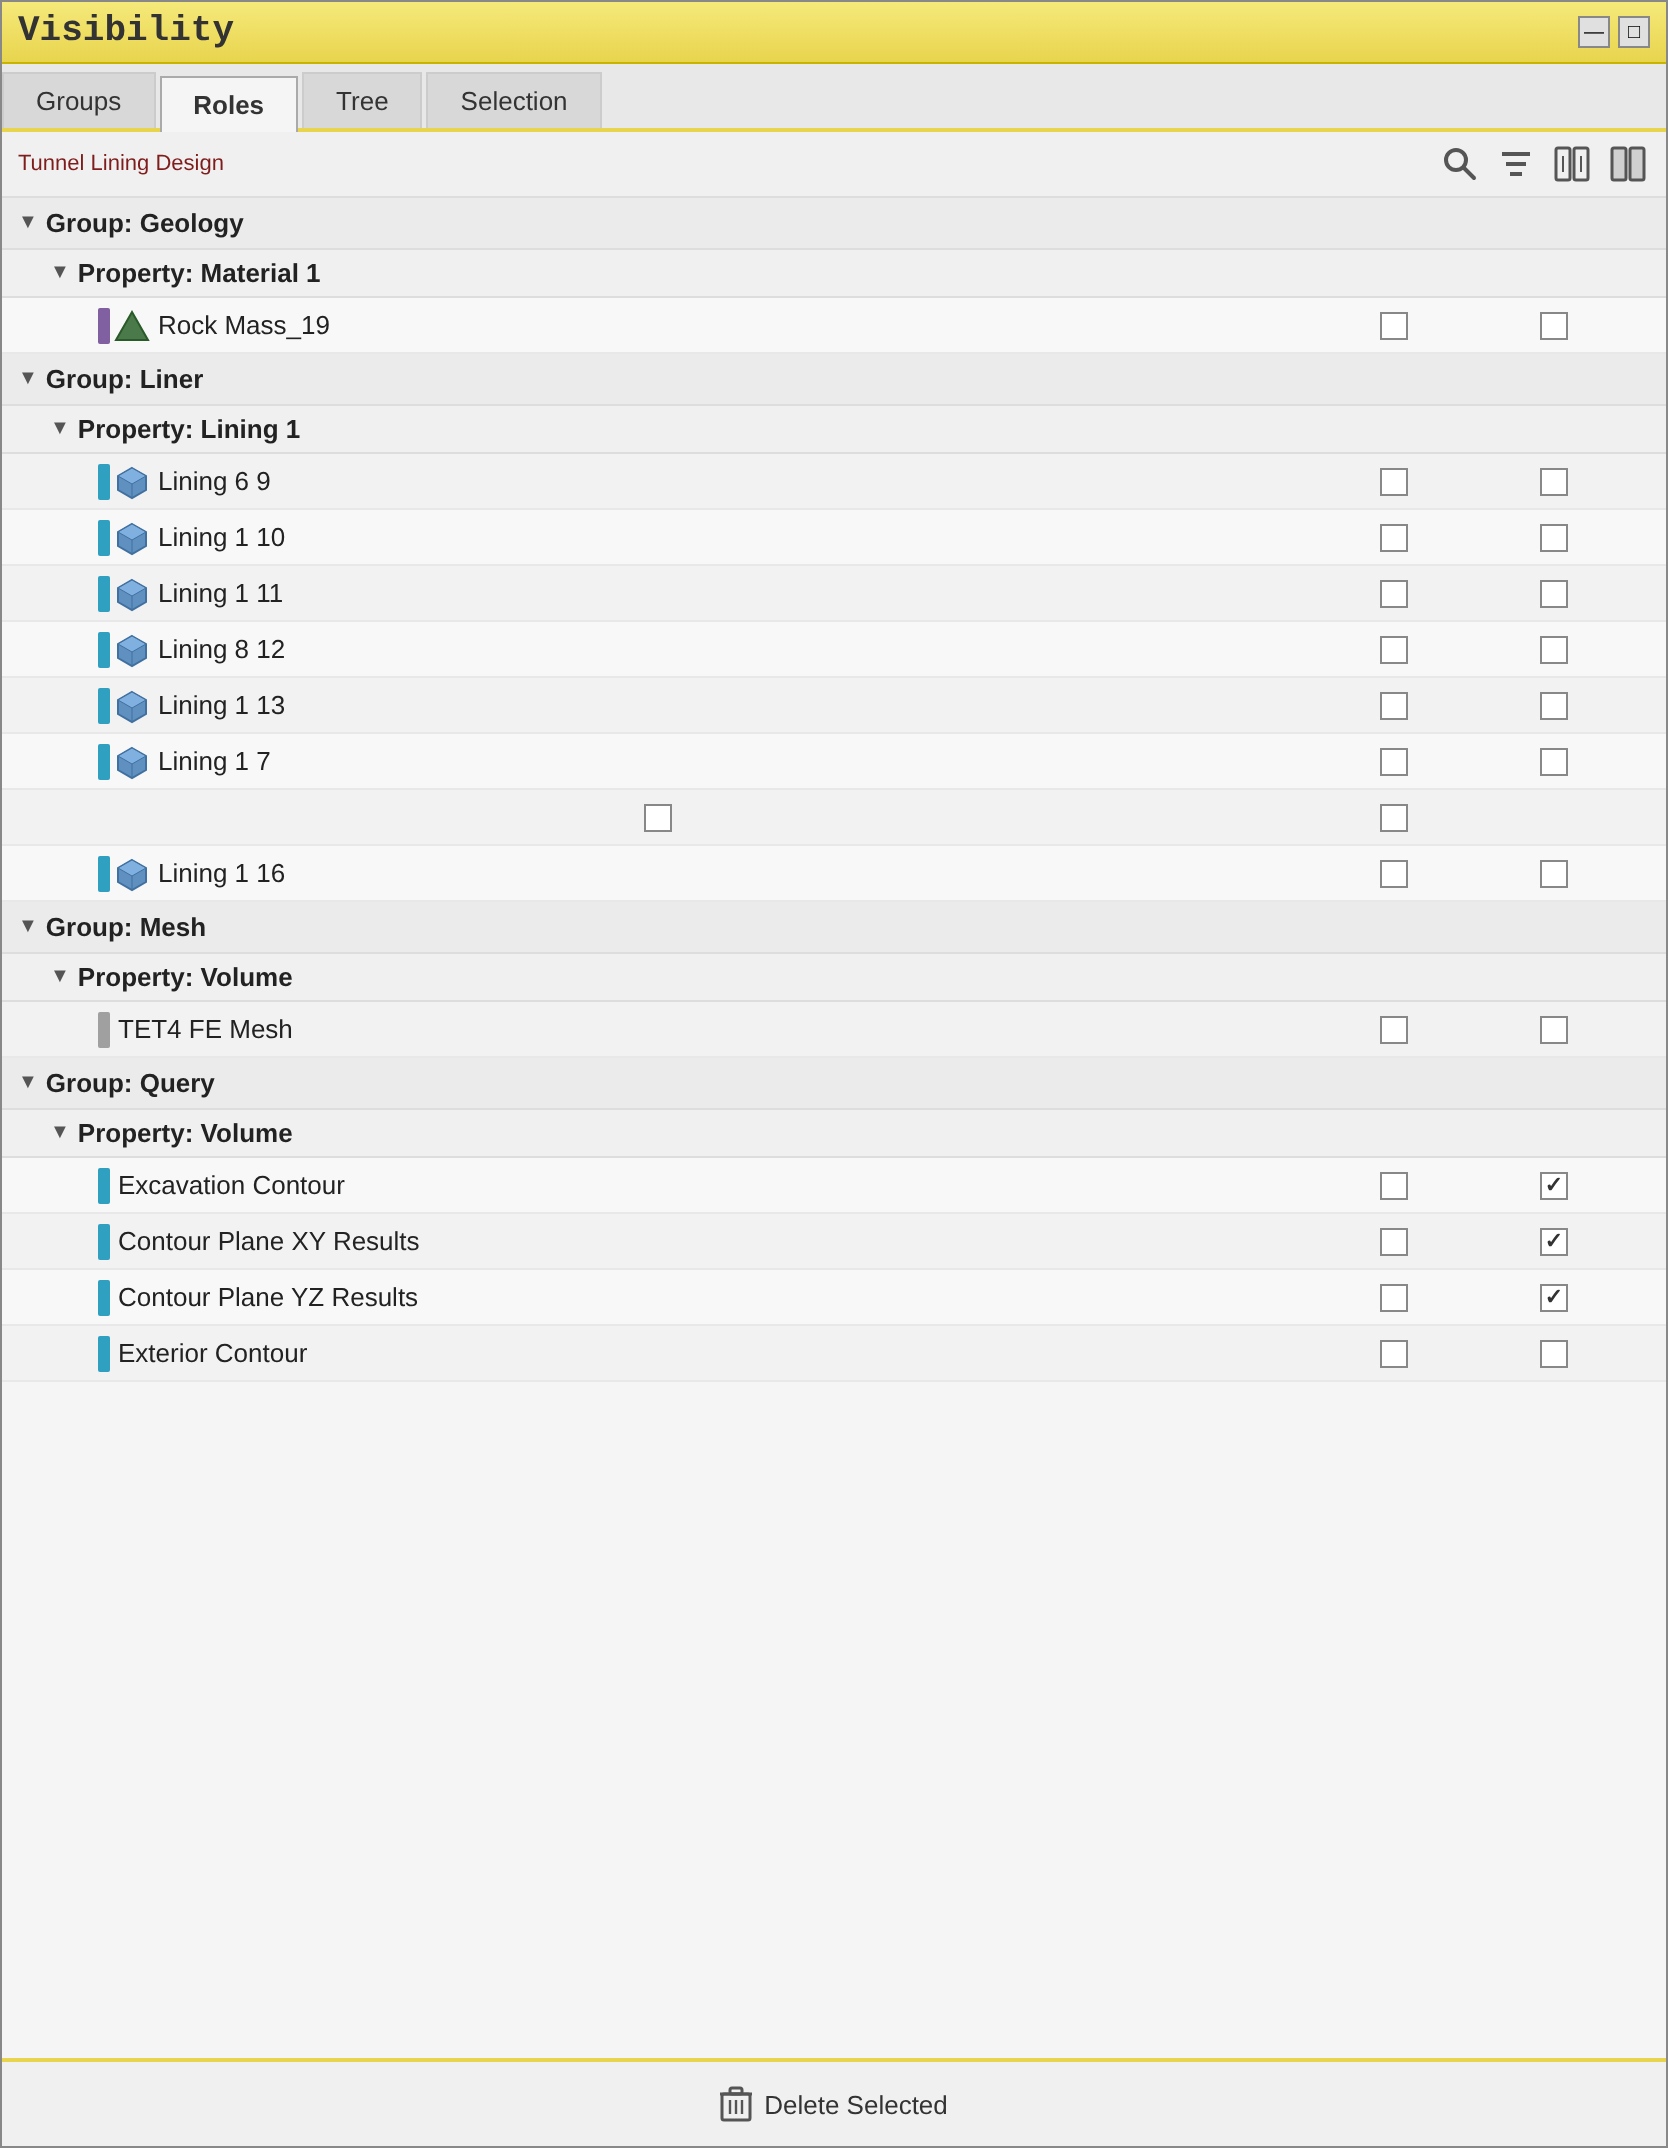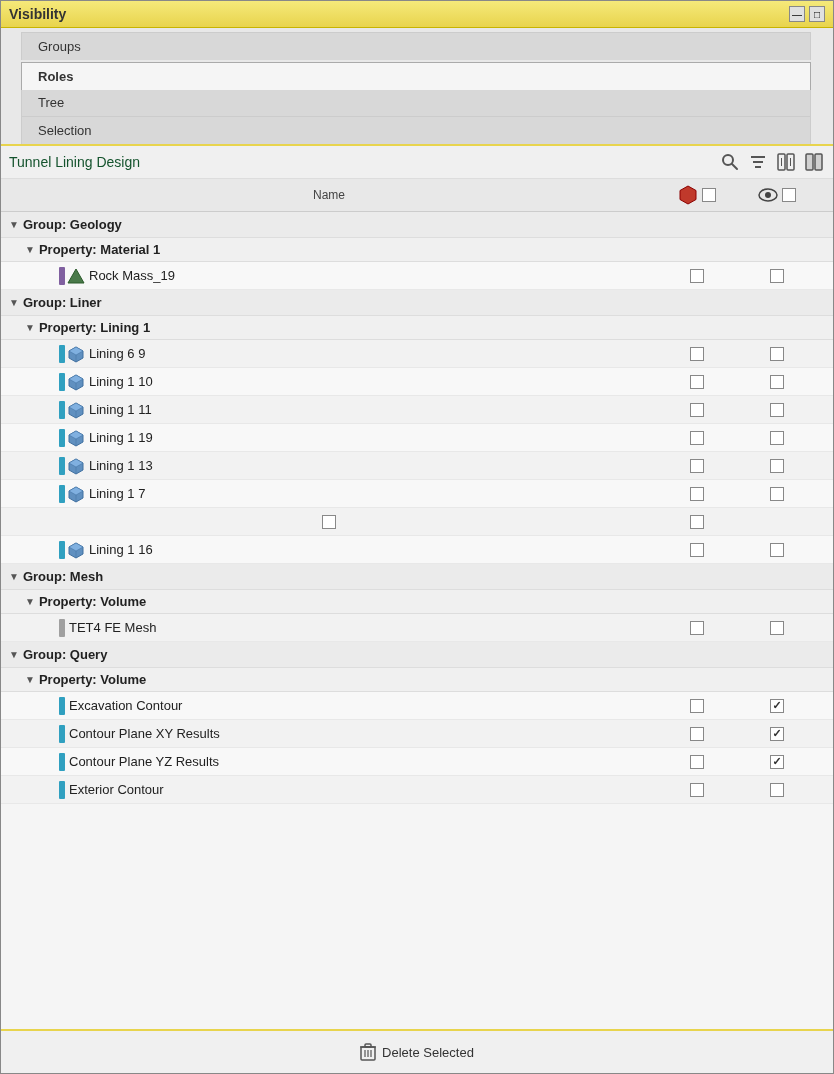--- a/index.html
+++ b/index.html
@@ -18,22 +18,23 @@
       background: linear-gradient(to bottom, #f5e97a, #e8d44d);
       padding: 5px 8px;
       display: flex;
       align-items: center;
       justify-content: space-between;
       border-bottom: 1px solid #c8b400;
     }
 
     .title-bar-text {
       font-weight: bold;
-      font-size: 14px;
+      font-size: 18px;
       color: #333;
+      font-family: Liberation Mono, monospace;
     }
 
     .title-bar-controls {
       display: flex;
       gap: 4px;
     }
 
     .title-btn {
       width: 16px;
       height: 16px;
@@ -43,23 +44,22 @@
       display: flex;
       align-items: center;
       justify-content: center;
       font-size: 10px;
     }
 
     .tabs {
       display: flex;
       background: #e8e8e8;
       border-bottom: 2px solid #e8d44d;
-      padding: 0 20px;
+      padding: 0 0;
       padding-top: 4px;
-      flex-direction: column;
     }
 
     .tab {
       padding: 6px 16px;
       cursor: pointer;
       border: 1px solid #ccc;
       border-bottom: none;
       background: #d8d8d8;
       margin-right: 2px;
       font-size: 13px;
@@ -78,22 +78,22 @@
     .toolbar {
       display: flex;
       align-items: center;
       justify-content: space-between;
       padding: 5px 8px;
       background: #f0f0f0;
       border-bottom: 1px solid #ddd;
     }
 
     .toolbar-title {
-      font-size: 14px;
-      color: #14532d;
+      font-size: 11px;
+      color: #7f1d1d;
     }
 
     .toolbar-icons {
       display: flex;
       gap: 6px;
       align-items: center;
     }
 
     .toolbar-icon {
       width: 22px;
@@ -181,21 +181,20 @@
       background: #f2f2f2;
     }
 
     .item-name {
       display: flex;
       align-items: center;
       padding-left: 48px;
       gap: 4px;
       font-size: 13px;
       color: #222;
-      margin-left: 10px;
     }
 
     .item-icon {
       display: flex;
       align-items: center;
       gap: 2px;
     }
 
     .color-bar {
       width: 6px;
@@ -306,45 +305,20 @@
       </div>
       <div class="toolbar-icon">
         <svg width="18" height="18" viewBox="0 0 18 18" fill="none">
           <rect x="1" y="1" width="7" height="16" rx="1" stroke="#555" stroke-width="1.5" fill="#d0d0d0"></rect>
           <rect x="10" y="1" width="7" height="16" rx="1" stroke="#555" stroke-width="1.5" fill="#d0d0d0"></rect>
         </svg>
       </div>
     </div>
   </div>
 
-  <div class="table-header">
-    <div class="header-cell name">
-      <span>Name</span>
-    </div>
-    <div class="header-cell">
-
-      <svg width="20" height="20" viewBox="0 0 20 20">
-        <polygon points="10,1 18,5.5 18,14.5 10,19 2,14.5 2,5.5" fill="#c0392b" stroke="#8b0000" stroke-width="1"></polygon>
-      </svg>
-      <span style="margin-left:4px;">
-        <span style="display:inline-block;width:14px;height:14px;border:1px solid #888;background:white;vertical-align:middle;"></span>
-      </span>
-    </div>
-    <div class="header-cell">
-
-      <svg width="20" height="14" viewBox="0 0 20 14">
-        <ellipse cx="10" cy="7" rx="9" ry="6" fill="none" stroke="#444" stroke-width="1.5"></ellipse>
-        <circle cx="10" cy="7" r="3" fill="#444"></circle>
-      </svg>
-      <span style="margin-left:4px;">
-        <span style="display:inline-block;width:14px;height:14px;border:1px solid #888;background:white;vertical-align:middle;"></span>
-      </span>
-    </div>
-    <div class="header-cell" style="width:16px;"></div>
-  </div>
 
   <div class="content-area" style="flex:1; overflow-y:scroll;">
 
     <div class="group-row">
       <span class="chevron">▼</span>
       <span>Group: Geology</span>
     </div>
 
     <div class="property-row">
       <span class="chevron">▼</span>
@@ -440,21 +414,21 @@
     <div class="item-row">
       <div class="item-name">
         <div class="item-icon">
           <div class="color-bar teal-bar"></div>
           <svg width="18" height="18" viewBox="0 0 18 18">
               <polygon points="9,2 16,6 16,13 9,17 2,13 2,6" fill="#6090c0" stroke="#4070a0" stroke-width="1"></polygon>
               <polygon points="9,2 16,6 9,10 2,6" fill="#80b0e0" stroke="#4070a0" stroke-width="0.5"></polygon>
               <line x1="9" y1="10" x2="9" y2="17" stroke="#4070a0" stroke-width="0.5"></line>
             </svg>
         </div>
-        <span>Lining 1 19</span>
+        <span>Lining 8 12</span>
       </div>
       <div class="check-cell">
           <div class="checkbox"></div>
         </div>
       <div class="check-cell">
           <div class="checkbox"></div>
         </div>
     </div>
     <div class="item-row">
       <div class="item-name">

